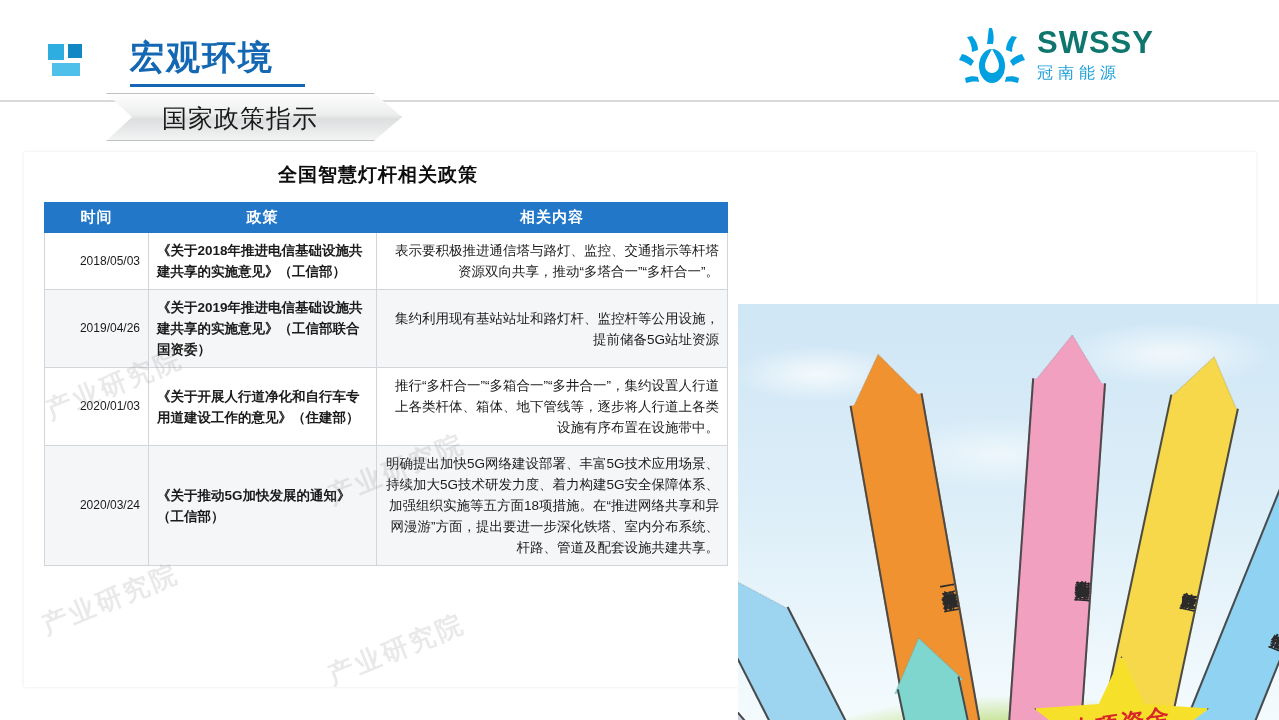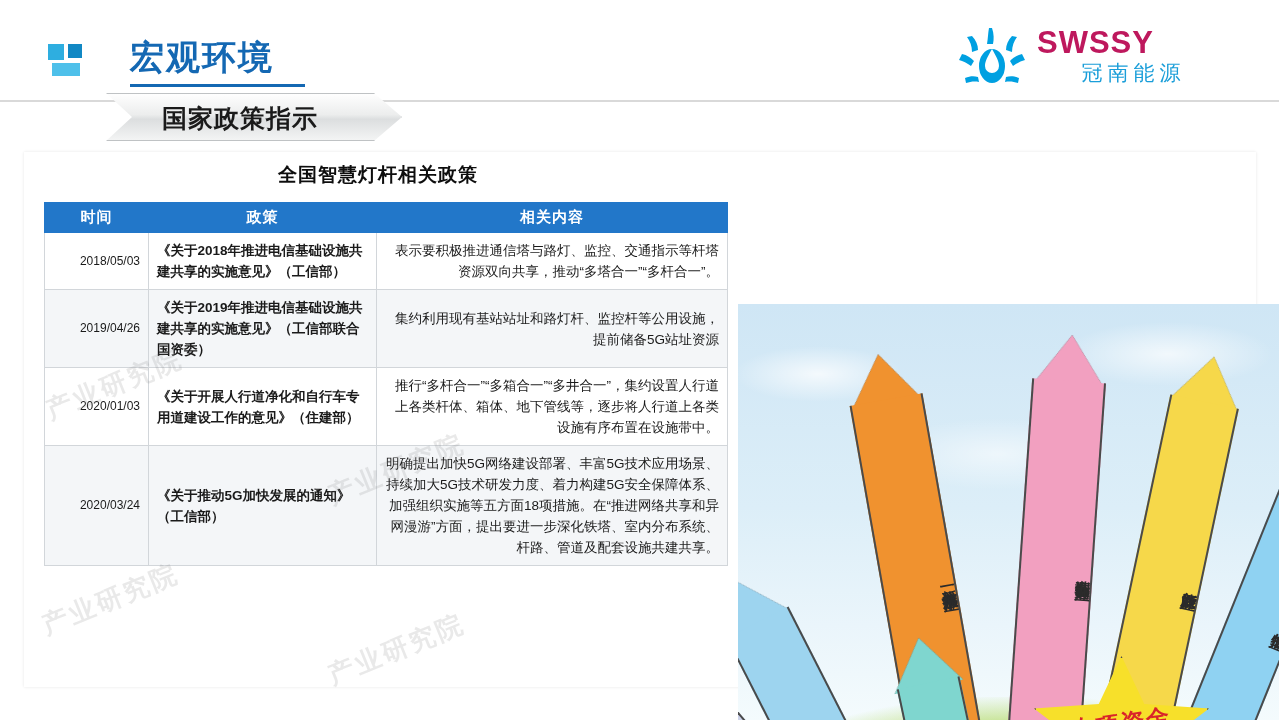--- a/index.html
+++ b/index.html
@@ -68,51 +68,51 @@
     width: 66px; height: 64px;
   }
   .logo-text {
     position: absolute;
     left: 78px; top: 2px;
     width: 195px;
   }
   .logo-en {
     font-size: 31px;
     font-weight: bold;
-    color: #be185d;
+    color: #0f766e;
     letter-spacing: 1px;
     line-height: 34px;
   }
   .logo-cn {
-    font-size: 21px;
+    font-size: 16px;
     color: #1a9ed9;
     letter-spacing: 5px;
     line-height: 26px;
-    text-align: center;
+    text-align: left;
     padding-right: 2px;
   }
 
   
   .banner {
     position: absolute;
     left: 106px; top: 93px;
     width: 296px; height: 48px;
   }
   .banner-shape {
     position: absolute;
     inset: 0;
     background: linear-gradient(to bottom, #fefefe 0%, #eceded 45%, #dcdedf 55%, #f3f4f4 100%);
     border: 1px solid #bfc2c4;
     clip-path: polygon(0 0, 268px 0, 296px 24px, 268px 48px, 0 48px, 26px 24px);
   }
   .banner-label {
     position: absolute;
     left: 56px; top: 9px;
     font-size: 25px;
-    font-weight: bold;
+    font-weight: normal;
     color: #1a1a1a;
     letter-spacing: 1px;
   }
 
   
   .content-card {
     position: absolute;
     left: 24px; top: 152px;
     width: 1232px; height: 535px;
     background: #ffffff;

